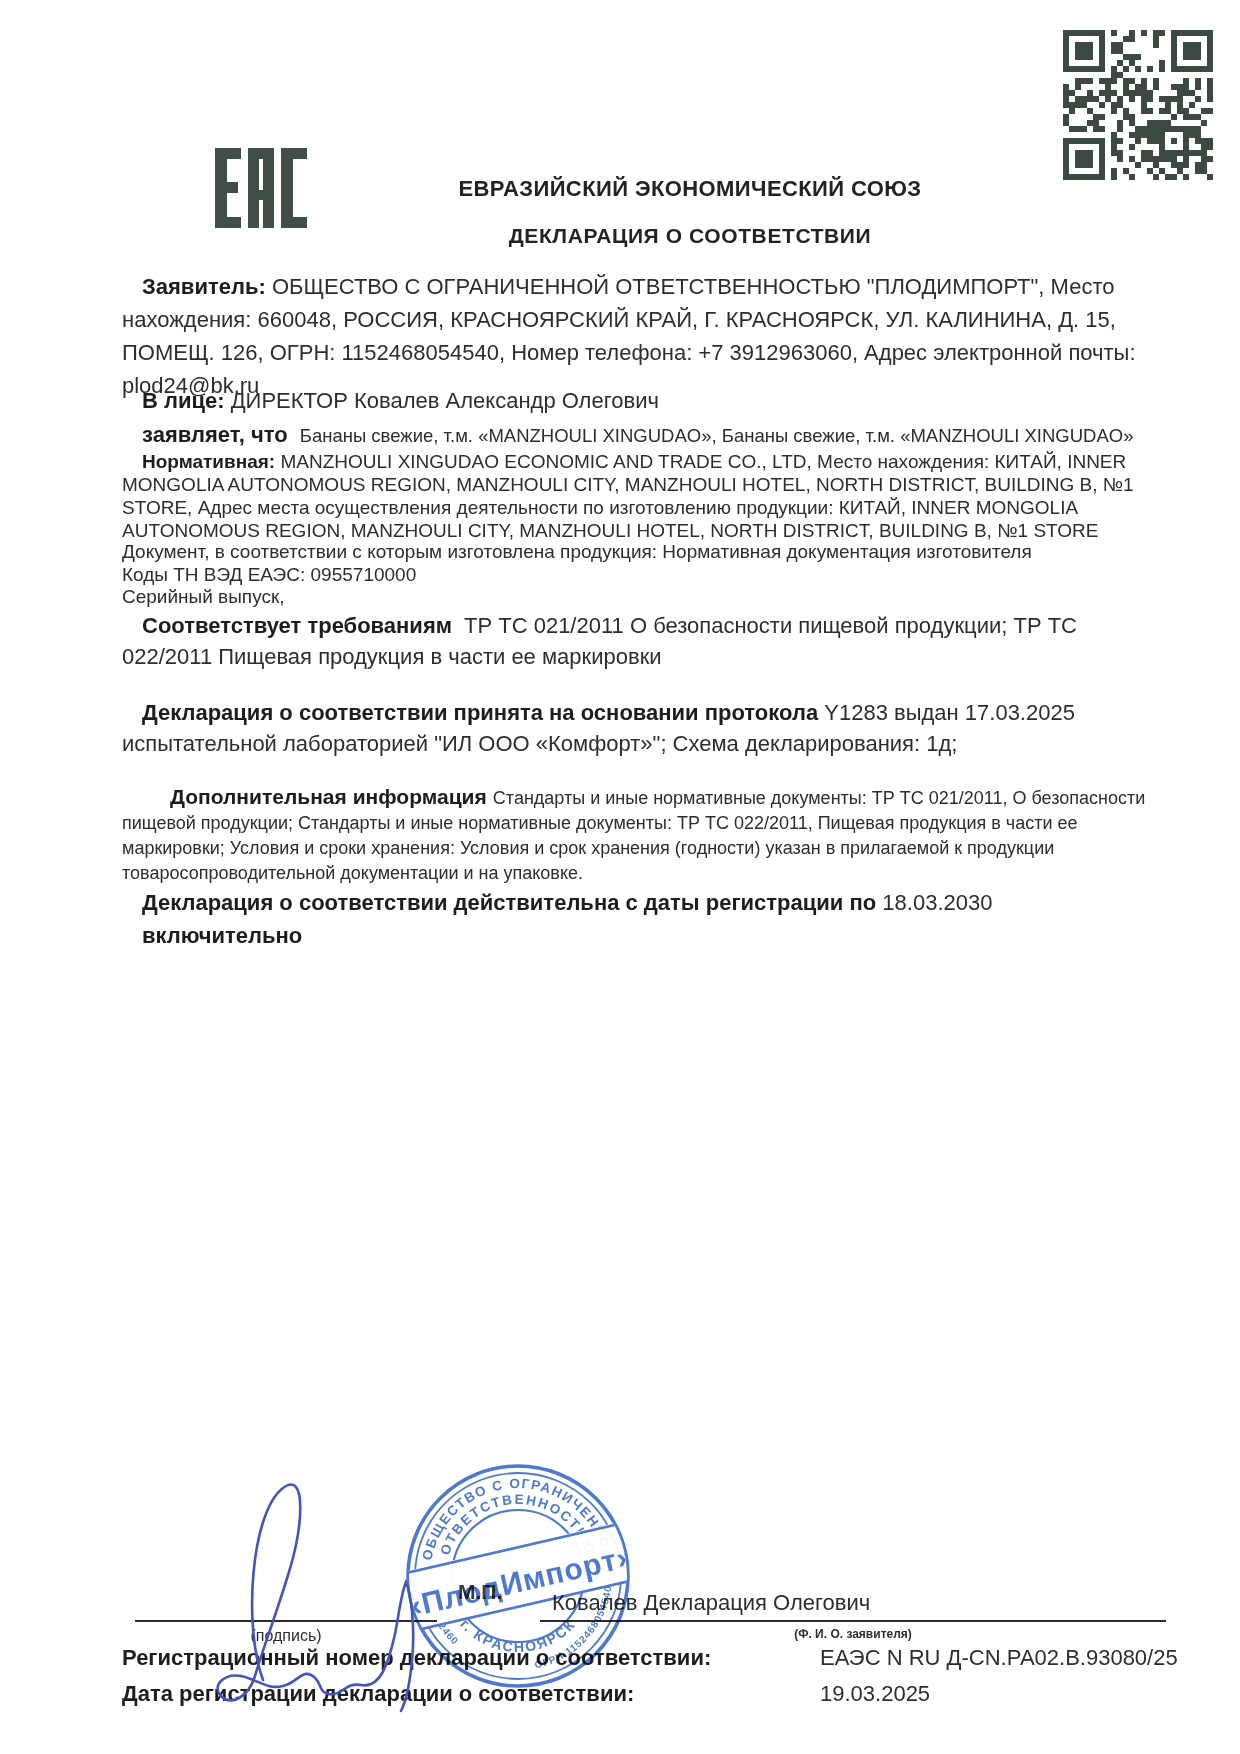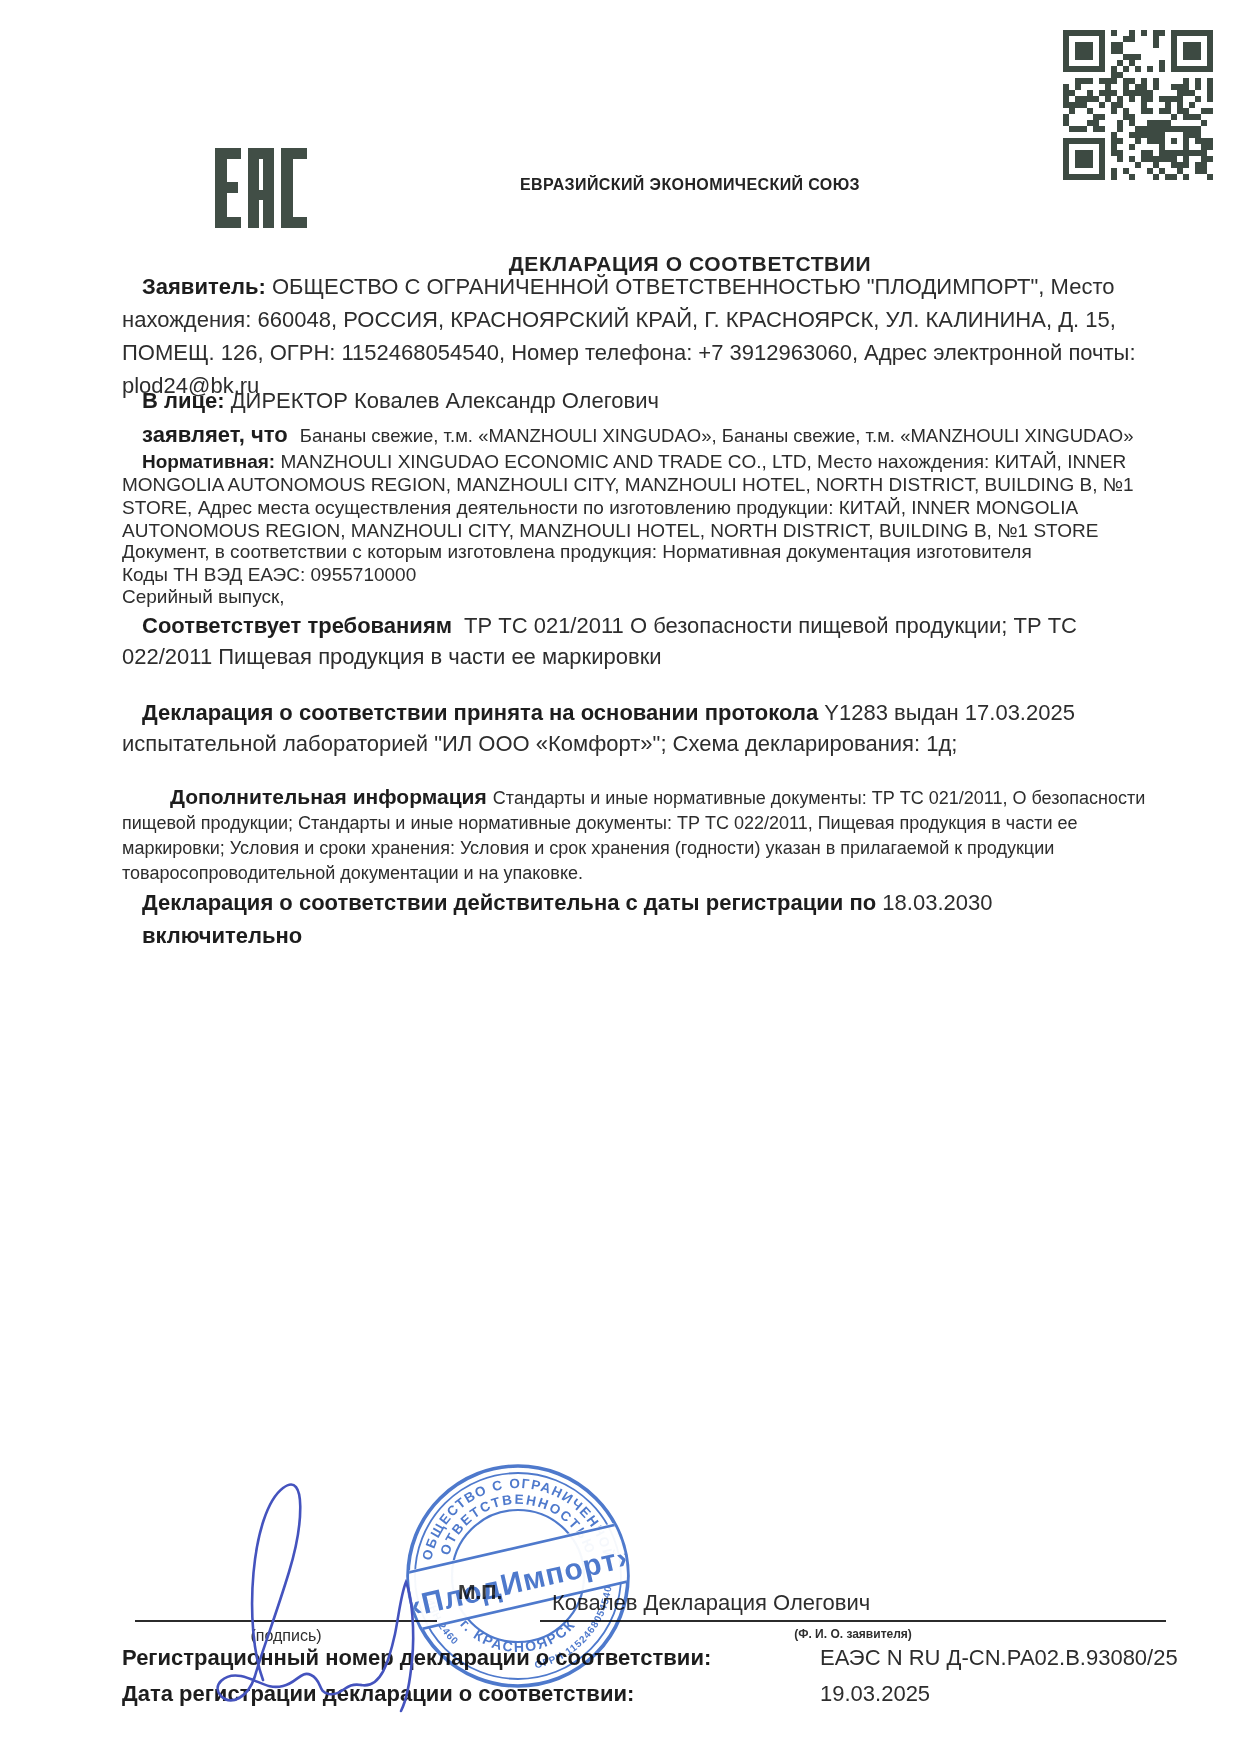--- a/index.html
+++ b/index.html
@@ -2,21 +2,21 @@
 <html><head>
 <meta charset="utf-8">
 <style>
   html,body{margin:0;padding:0;background:#ffffff;}
   .page{
     position:relative;width:1240px;height:1754px;background:#ffffff;overflow:hidden;
     font-family:"Liberation Sans", sans-serif;color:#2d2d2d;
   }
   .abs{position:absolute;}
   .center{text-align:center;}
-  .doc-title{font-weight:bold;font-size:16px;letter-spacing:.4px;color:#232323;}
+  .doc-title{font-weight:bold;font-size:22px;letter-spacing:.4px;color:#232323;}
   .doc-subtitle{font-weight:bold;font-size:21px;letter-spacing:.6px;color:#232323;}
   .para{margin:0;left:122px;width:1042px;font-size:22px;line-height:33px;}
   .para b{color:#1d1d1d;margin-left:20px;}
   .small-block{font-size:19px;line-height:23px;}
   .gap-sm{padding-left:12px;}
   .txt-sm{font-size:18.5px;}
   .addl-label{font-size:21px;font-weight:bold;color:#1d1d1d;margin-left:48px;}
   .addl-text{font-size:18px;}
   .block{display:block;}
   .sig-line{border-top:2px solid #2b2b2b;height:0;}
@@ -364,21 +364,21 @@
           <rect x="90" y="144" width="6" height="6"></rect>
           <rect x="102" y="144" width="6" height="6"></rect>
           <rect x="108" y="144" width="6" height="6"></rect>
           <rect x="120" y="144" width="6" height="6"></rect>
           <rect x="144" y="144" width="6" height="6"></rect>
         </g>
     </svg>
   </div>
 
   <div class="abs center doc-title" style="left:300px;top:176px;width:780px;">ЕВРАЗИЙСКИЙ ЭКОНОМИЧЕСКИЙ СОЮЗ</div>
-  <div class="abs center doc-subtitle" style="left:300px;top:224px;width:780px;margin-top:28px;">ДЕКЛАРАЦИЯ О СООТВЕТСТВИИ</div>
+  <div class="abs center doc-subtitle" style="left:300px;top:224px;width:780px;">ДЕКЛАРАЦИЯ О СООТВЕТСТВИИ</div>
 
   <p class="para abs" style="top:270px;"><b>Заявитель:</b>
     <span>ОБЩЕСТВО С ОГРАНИЧЕННОЙ ОТВЕТСТВЕННОСТЬЮ "ПЛОДИМПОРТ", Место нахождения: 660048, РОССИЯ,  КРАСНОЯРСКИЙ КРАЙ, Г. КРАСНОЯРСК, УЛ. КАЛИНИНА, Д. 15, ПОМЕЩ. 126, ОГРН: 1152468054540, Номер телефона: +7 3912963060, Адрес электронной почты: plod24@bk.ru</span></p>
 
   <p class="para abs" style="top:384px;"><b>В лице:</b>
     <span>ДИРЕКТОР Ковалев Александр Олегович</span></p>
 
   <p class="para abs" style="top:418px;"><b>заявляет, что</b><span class="gap-sm txt-sm">Бананы свежие, т.м.  «MANZHOULI XINGUDAO», Бананы свежие, т.м.  «MANZHOULI XINGUDAO»</span></p>
 
   <p class="para abs small-block" style="top:450px;"><b>Нормативная:</b>

